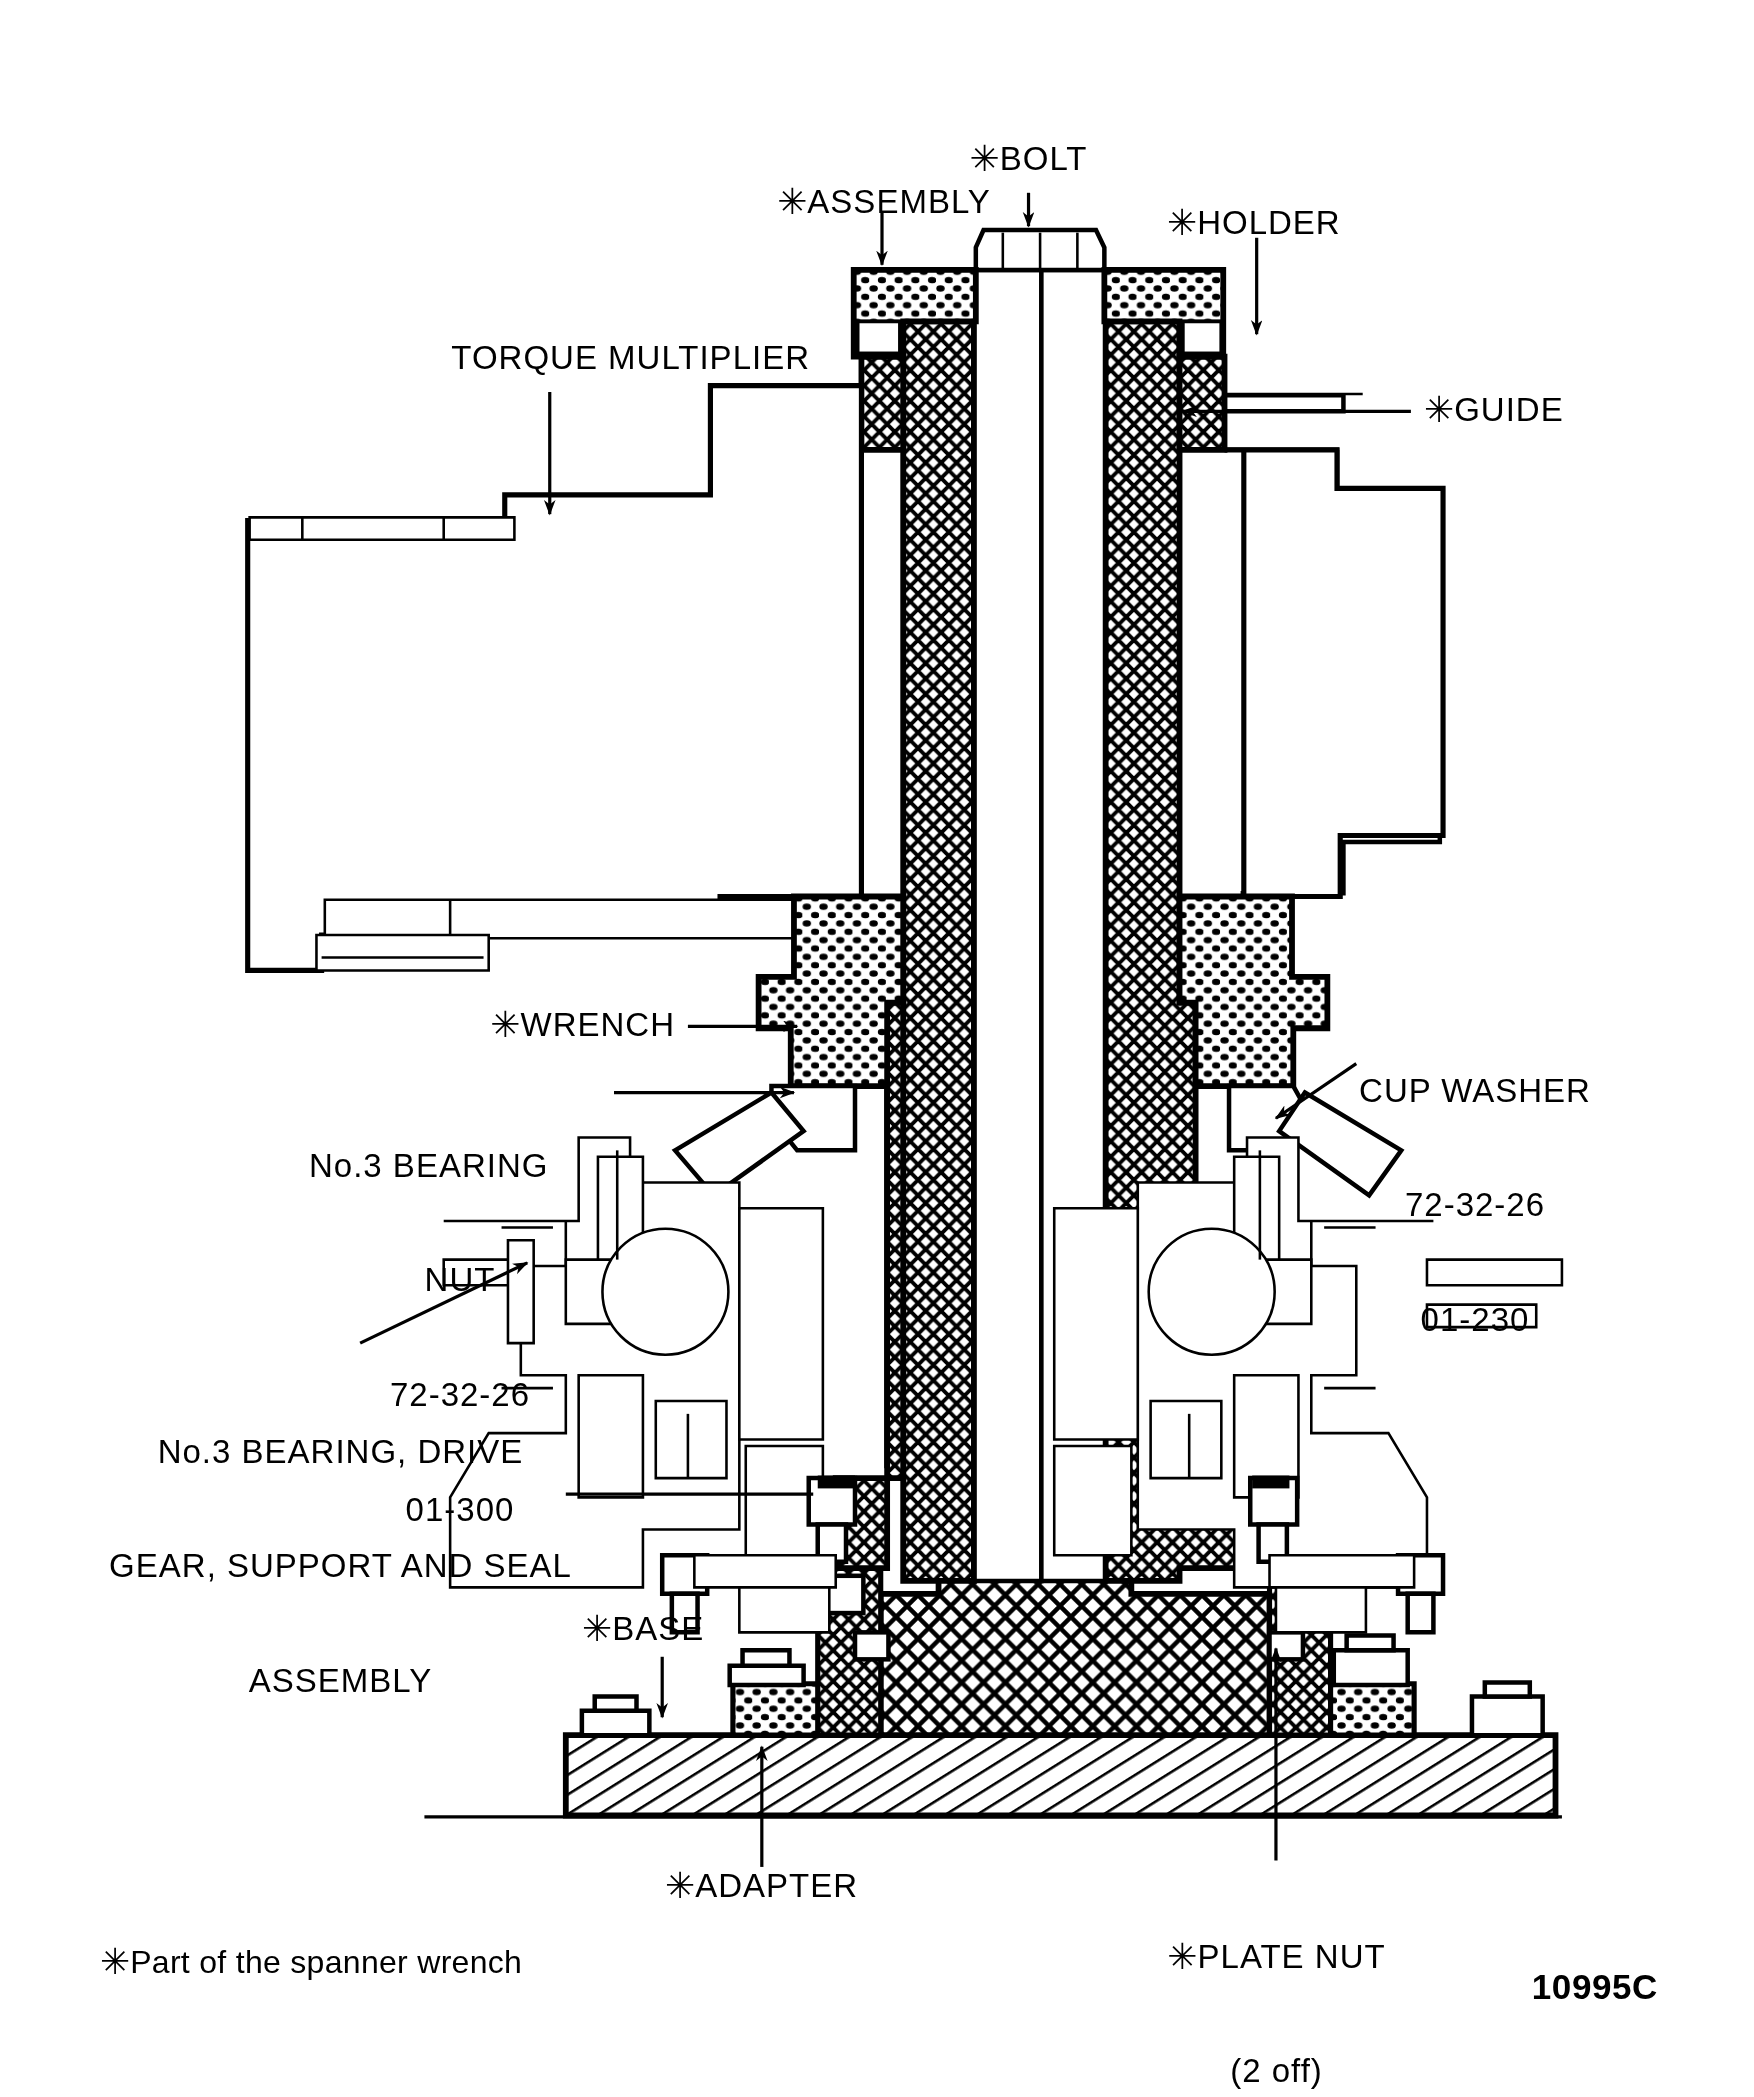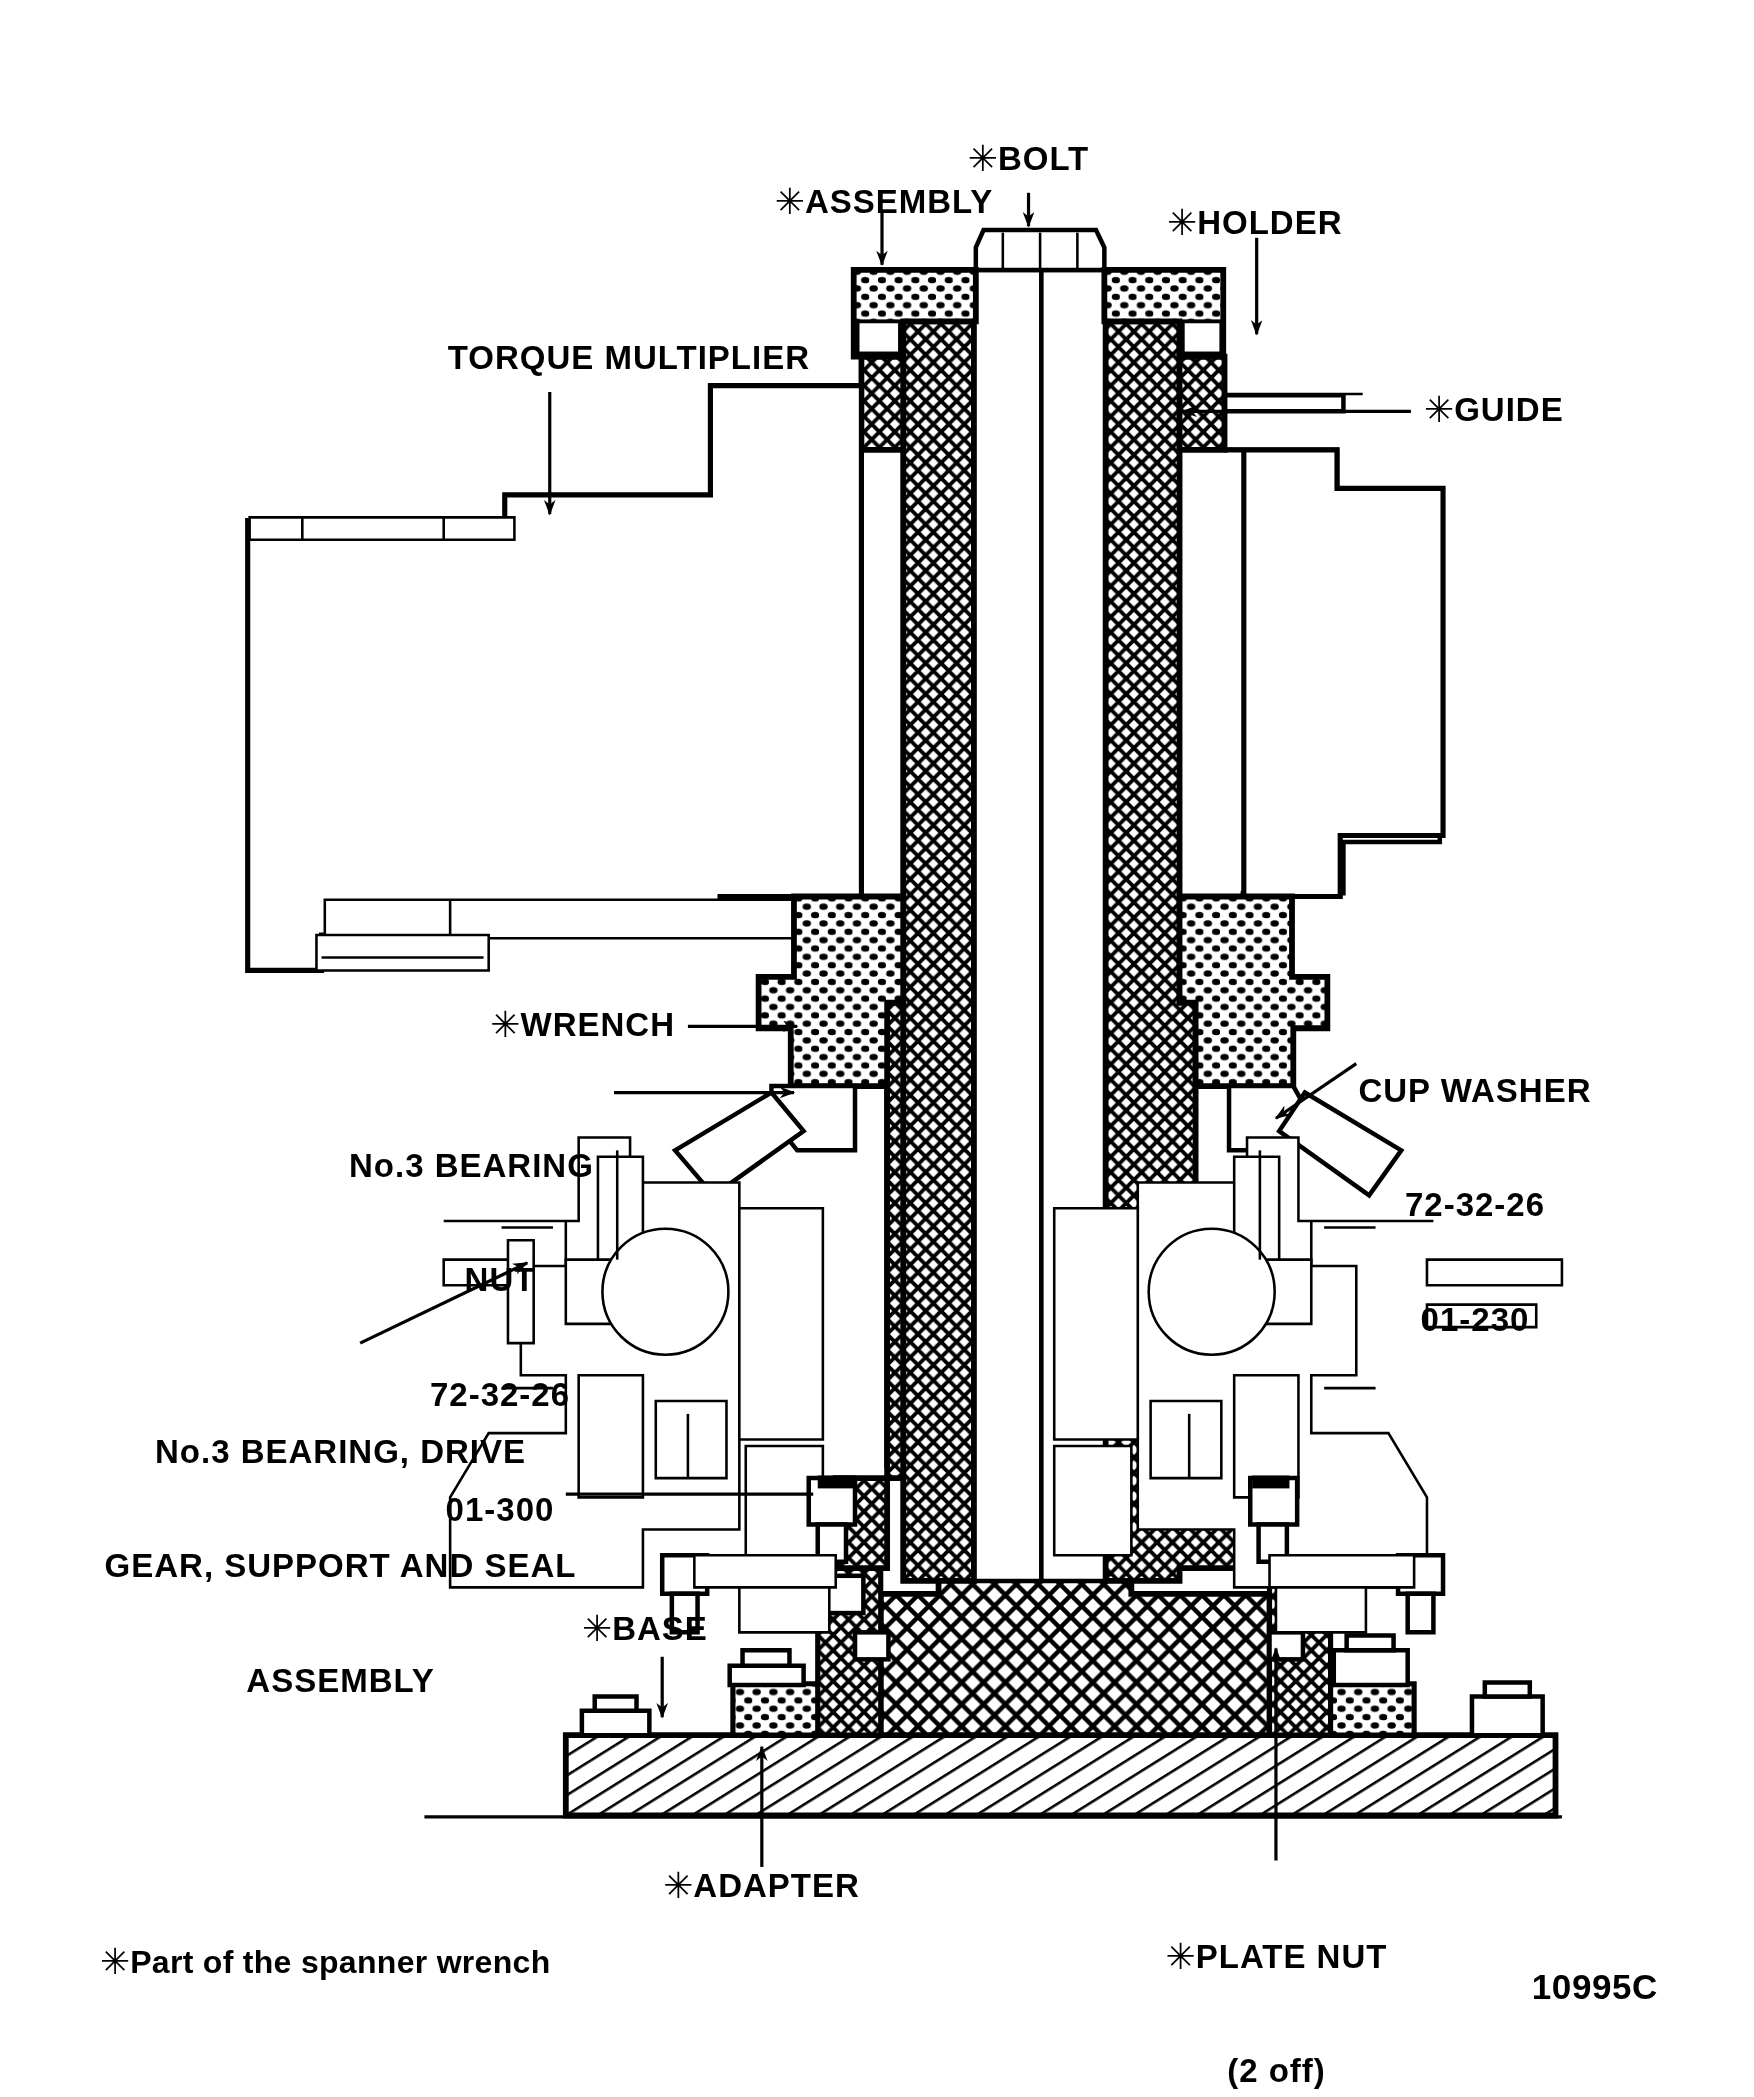--- a/index.html
+++ b/index.html
@@ -17,21 +17,21 @@
   }
   
   .lbl{
     position:absolute;
     font-family:"Liberation Sans","DejaVu Sans",sans-serif;
     font-size:33px;
     line-height:1.16;
     letter-spacing:1px;
     color:#000;
     white-space:pre;
-    font-weight:700;
+    font-weight:400;
   }
   .lbl.c{text-align:center;}
   .lbl.r{text-align:right;}
   .lbl.l{text-align:left;}
   .star{
     font-family:"DejaVu Sans",sans-serif;
     font-size:36px;
     line-height:1;
     vertical-align:-1.3px;
     letter-spacing:0;
@@ -288,21 +288,21 @@
   <div class="lbl c" style="left:733px; top:183px; width:302px;"><span class="star">✳</span><span>ASSEMBLY</span></div>
 
   <div class="lbl l" style="left:1167px; top:204px;"><span class="star">✳</span><span>HOLDER</span></div>
 
   <div class="lbl l" style="left:1424px; top:391px;"><span class="star">✳</span><span>GUIDE</span></div>
 
   <div class="lbl c" style="left:296px; top:339px; width:514px;text-align:right;"><span>TORQUE MULTIPLIER</span></div>
 
   <div class="lbl r" style="left:399px; top:1006px; width:276px;"><span class="star">✳</span><span>WRENCH</span></div>
 
-  <div class="lbl c" style="left:309px; top:1070px; width:302px;margin-left:40px;">
+  <div class="lbl c" style="left:309px; top:1070px; width:302px;">
     <div style="text-align:left;">No.3 BEARING</div>
     <div>NUT</div>
     <div>72-32-26</div>
     <div>01-300</div>
   </div>
 
   <div class="lbl c" style="left:1324px; top:995px; width:302px;">
     <div>CUP WASHER</div>
     <div>72-32-26</div>
     <div>01-230</div>

